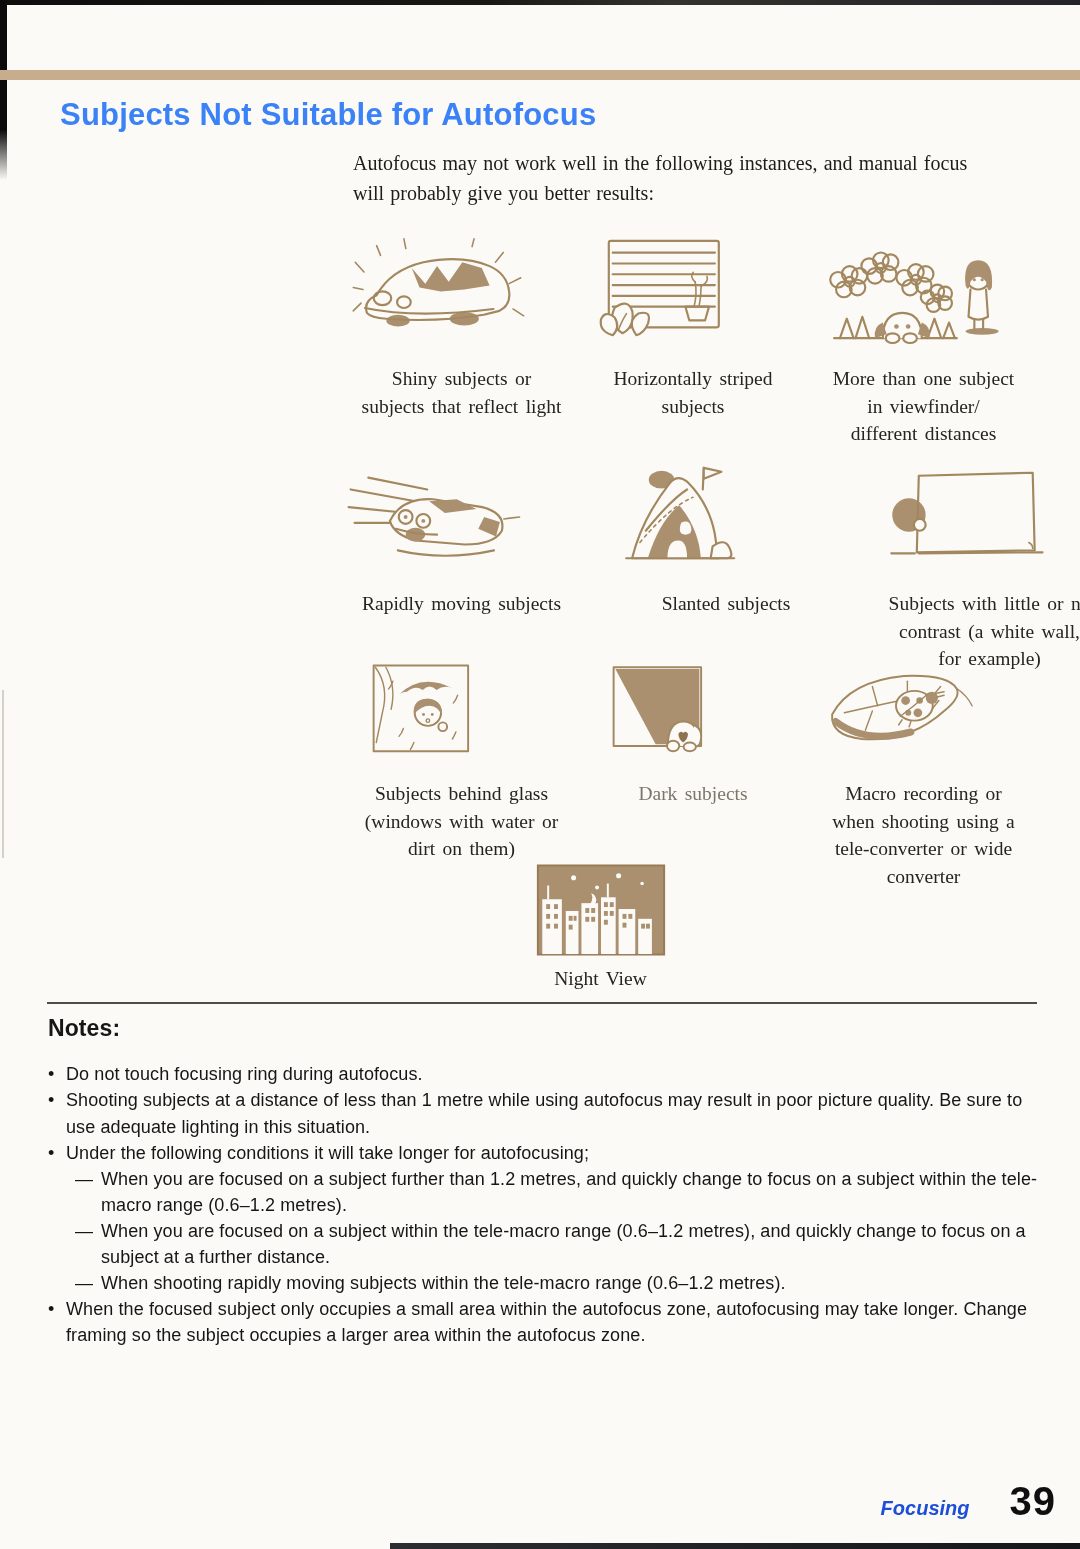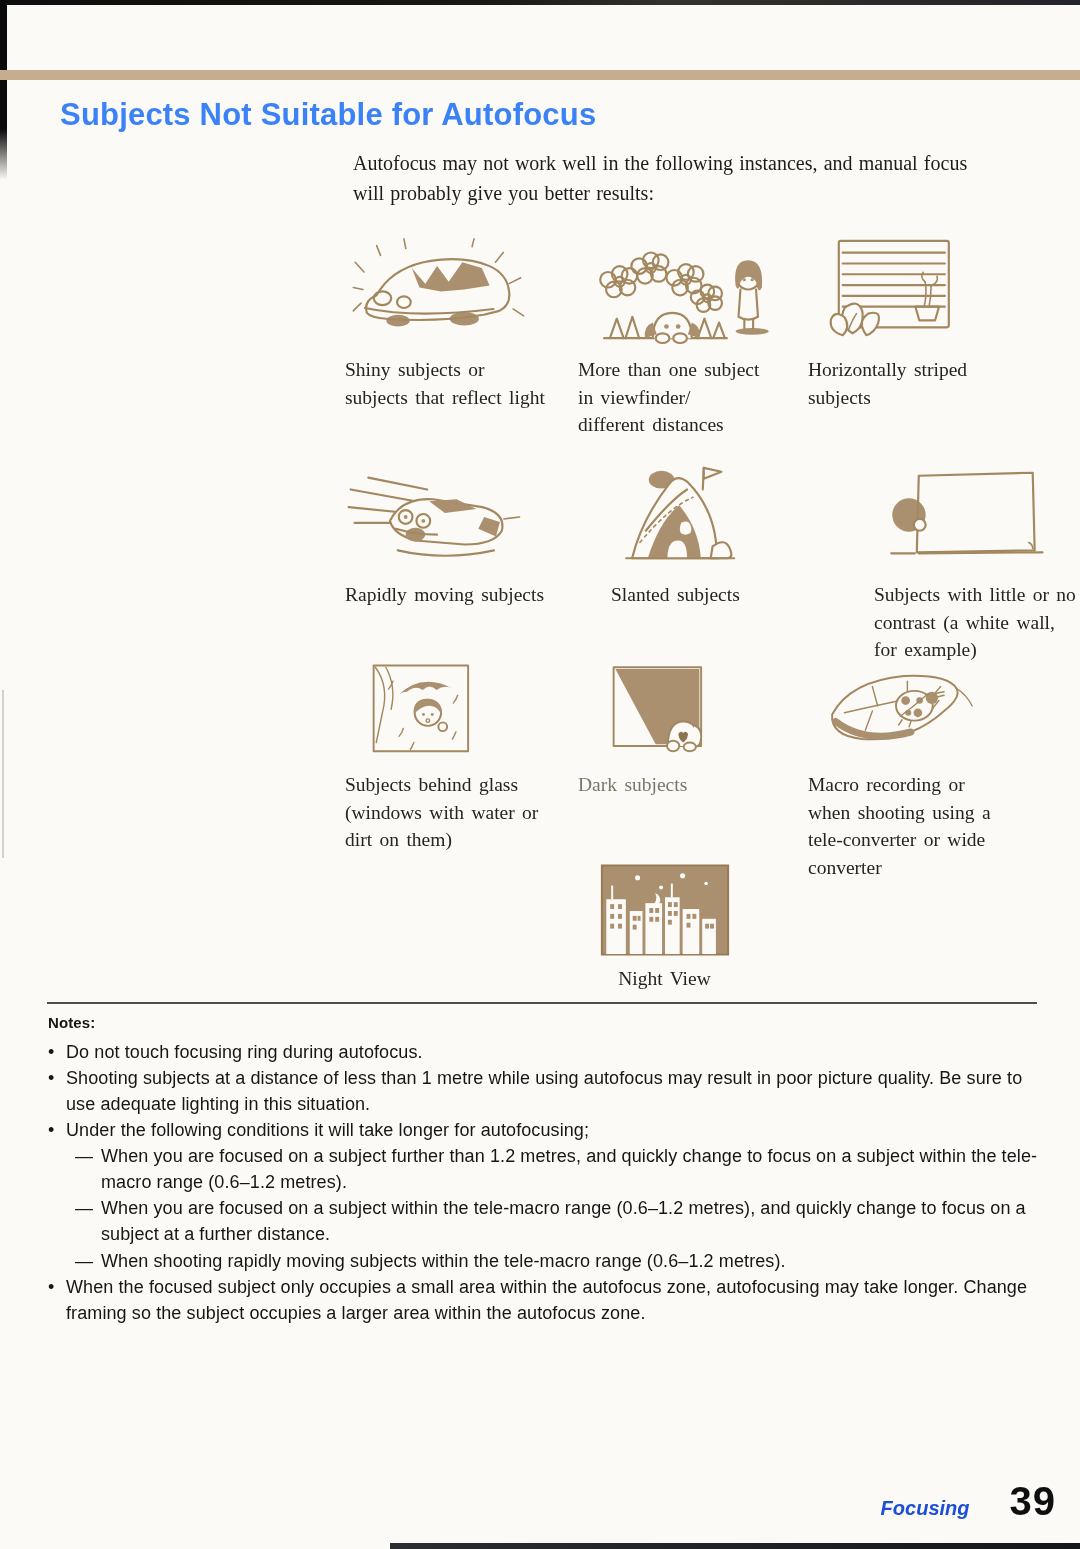--- a/index.html
+++ b/index.html
@@ -21,32 +21,32 @@
   .intro { position:absolute; left:345px; top:140px; width:705px; margin:8px;
     font-family:"Liberation Serif", serif; font-size:20px; line-height:1.5;
     color:#1d1d1a; white-space:pre-line; word-spacing:.06em; }
 
   .grid { position:absolute; left:345px; width:694px;
     display:grid; grid-template-columns:233px 230px 231px; }
   .row1 { top:230px; } .row2 { top:455px;gap:33px; } .row3 { top:660px; }
   .art { display:flex; align-items:flex-end; }
   .row1 .art, .row2 .art { height:115px; }
   .row3 .art { height:100px; }
-  .caption { margin-top:11px; font-family:"Liberation Serif", serif;
+  .caption { margin-top:20px; font-family:"Liberation Serif", serif;
     font-size:19.5px; line-height:1.42; word-spacing:.13em;
-    color:#26241f; white-space:pre-line; }
+    color:#26241f; white-space:pre-line;text-align:center; }
   .caption.muted { color:#7b766b; }
 
-  .night { position:absolute; left:592px; top:864px; width:145px; text-align:center; }
+  .night { position:absolute; left:528px; top:864px; width:145px; text-align:center; }
   .night .caption { text-align:center; margin-top:9px; }
 
   .notes-rule { position:absolute; left:47px; top:1002px; width:990px; height:2px; background:#4d4d4b; }
   .notes { position:absolute; left:48px; top:1012px; width:992px;
     font-size:18px; line-height:1.45; color:#161616; letter-spacing:.1px; }
-  .notes-heading { font-weight:bold; font-size:15px; margin-bottom:5px; }
+  .notes-heading { font-weight:bold; font-size:23px; margin-bottom:16px; }
   .bullet { display:flex; }
   .bullet > .marker { width:18px; flex:none; }
   .subitem { display:flex; margin-left:27px; }
   .subitem > .marker { width:26px; flex:none; }
   .btext { flex:1; }
 
   .footer { position:absolute; right:24px; top:1479px; display:flex; align-items:baseline; gap:40px; }
   .footer .label { font-size:20px; font-weight:bold; color:#1d4ed8;font-style:italic; }
   .footer .num { font-size:40px; font-weight:bold; color:#0f0f0f; letter-spacing:1px; }
   .bottom-edge { position:absolute; left:390px; right:0; bottom:0; height:6px;
@@ -87,20 +87,44 @@
             <ellipse class="fl" cx="52" cy="90" rx="12" ry="6"></ellipse>
           <path class="ln" d="M20 82 Q16 70 30 64 Q44 38 78 30 Q118 22 146 34 Q164 42 166 60 Q168 74 156 80 L140 84 Q90 92 40 88 Q24 87 20 82 Z" fill="#fbfaf6"></path>
           <path class="fl" d="M66 36 L80 52 L92 34 L104 50 L118 30 L138 36 L146 54 L120 58 L96 60 L74 56 Z"></path>
           <ellipse class="ln" cx="36" cy="67" rx="9" ry="7"></ellipse>
             <ellipse class="ln" cx="58" cy="71" rx="7" ry="6"></ellipse>
           <path class="ln" d="M18 77 Q70 88 150 78"></path>
         </svg>
       </div>
       <div class="caption">Shiny subjects or
 subjects that reflect light</div>
+    </div>
+    <div class="cell">
+      <div class="art">
+        <svg width="150" height="110" viewBox="0 0 150 112">
+          <rect class="ln" x="30" y="6" width="112" height="88" rx="2"></rect>
+          <path class="ln" d="M34 18 H138"></path>
+            <path class="ln" d="M34 29 H138"></path>
+            <path class="ln" d="M34 40 H138"></path>
+          <path class="ln" d="M34 51 H138"></path>
+            <path class="ln" d="M34 62 H138"></path>
+            <path class="ln" d="M34 73 H138"></path>
+          <path class="th" d="M118 48 Q120 60 117 72"></path>
+            <path class="th" d="M124 52 Q124 62 122 72"></path>
+          <path class="th" d="M118 48 q-6 -6 -2 -10"></path>
+            <path class="th" d="M124 52 q8 -4 6 -10"></path>
+          <path class="ln" d="M108 73 h24 l-4 14 h-16 Z"></path>
+          <path class="ln pp" d="M44 100 Q28 90 36 74 Q50 64 54 78 Q56 94 44 100 Z"></path>
+          <path class="ln pp" d="M58 102 Q48 88 60 80 Q74 76 70 90 Q66 100 58 102 Z"></path>
+          <path class="ln pp" d="M34 102 Q20 98 22 86 Q26 76 36 84 Q42 94 34 102 Z"></path>
+          <path class="th" d="M40 96 Q44 86 48 80"></path>
+        </svg>
+      </div>
+      <div class="caption">Horizontally striped
+subjects</div>
     </div>
     <div class="cell">
       <div class="art">
         <svg width="210" height="112" viewBox="0 0 210 115">
           <line class="ln" x1="24" y1="108" x2="150" y2="108"></line>
           <g class="ln">
             <path d="M30 108 l7 -20 l7 20"></path>
               <path d="M46 108 l7 -22 l7 22"></path>
               <path d="M120 108 l7 -20 l7 20"></path>
               <path d="M136 108 l6 -16 l6 16"></path>
@@ -145,44 +169,20 @@
           <circle class="ln pp" cx="172" cy="46" r="12"></circle>
           <path class="fl" d="M159 54 Q156 28 172 28 Q188 28 186 56 Q182 64 180 50 Q172 40 164 50 Q162 62 159 54 Z"></path>
           <circle class="fl" cx="168" cy="48" r="1.6"></circle>
             <circle class="fl" cx="176" cy="48" r="1.6"></circle>
         </svg>
       </div>
       <div class="caption">More than one subject
 in viewfinder/
 different distances</div>
     </div>
-    <div class="cell">
-      <div class="art">
-        <svg width="150" height="110" viewBox="0 0 150 112">
-          <rect class="ln" x="30" y="6" width="112" height="88" rx="2"></rect>
-          <path class="ln" d="M34 18 H138"></path>
-            <path class="ln" d="M34 29 H138"></path>
-            <path class="ln" d="M34 40 H138"></path>
-          <path class="ln" d="M34 51 H138"></path>
-            <path class="ln" d="M34 62 H138"></path>
-            <path class="ln" d="M34 73 H138"></path>
-          <path class="th" d="M118 48 Q120 60 117 72"></path>
-            <path class="th" d="M124 52 Q124 62 122 72"></path>
-          <path class="th" d="M118 48 q-6 -6 -2 -10"></path>
-            <path class="th" d="M124 52 q8 -4 6 -10"></path>
-          <path class="ln" d="M108 73 h24 l-4 14 h-16 Z"></path>
-          <path class="ln pp" d="M44 100 Q28 90 36 74 Q50 64 54 78 Q56 94 44 100 Z"></path>
-          <path class="ln pp" d="M58 102 Q48 88 60 80 Q74 76 70 90 Q66 100 58 102 Z"></path>
-          <path class="ln pp" d="M34 102 Q20 98 22 86 Q26 76 36 84 Q42 94 34 102 Z"></path>
-          <path class="th" d="M40 96 Q44 86 48 80"></path>
-        </svg>
-      </div>
-      <div class="caption">Horizontally striped
-subjects</div>
-    </div>
   </div>
 
   <div class="grid row2">
     <div class="cell">
       <div class="art">
         <svg width="190" height="110" viewBox="0 0 190 112">
           <path class="ln" d="M4 30 L70 42"></path>
             <path class="ln" d="M2 48 L62 54"></path>
             <path class="ln" d="M8 64 L58 64"></path>
             <path class="ln" d="M22 18 L82 30"></path>

